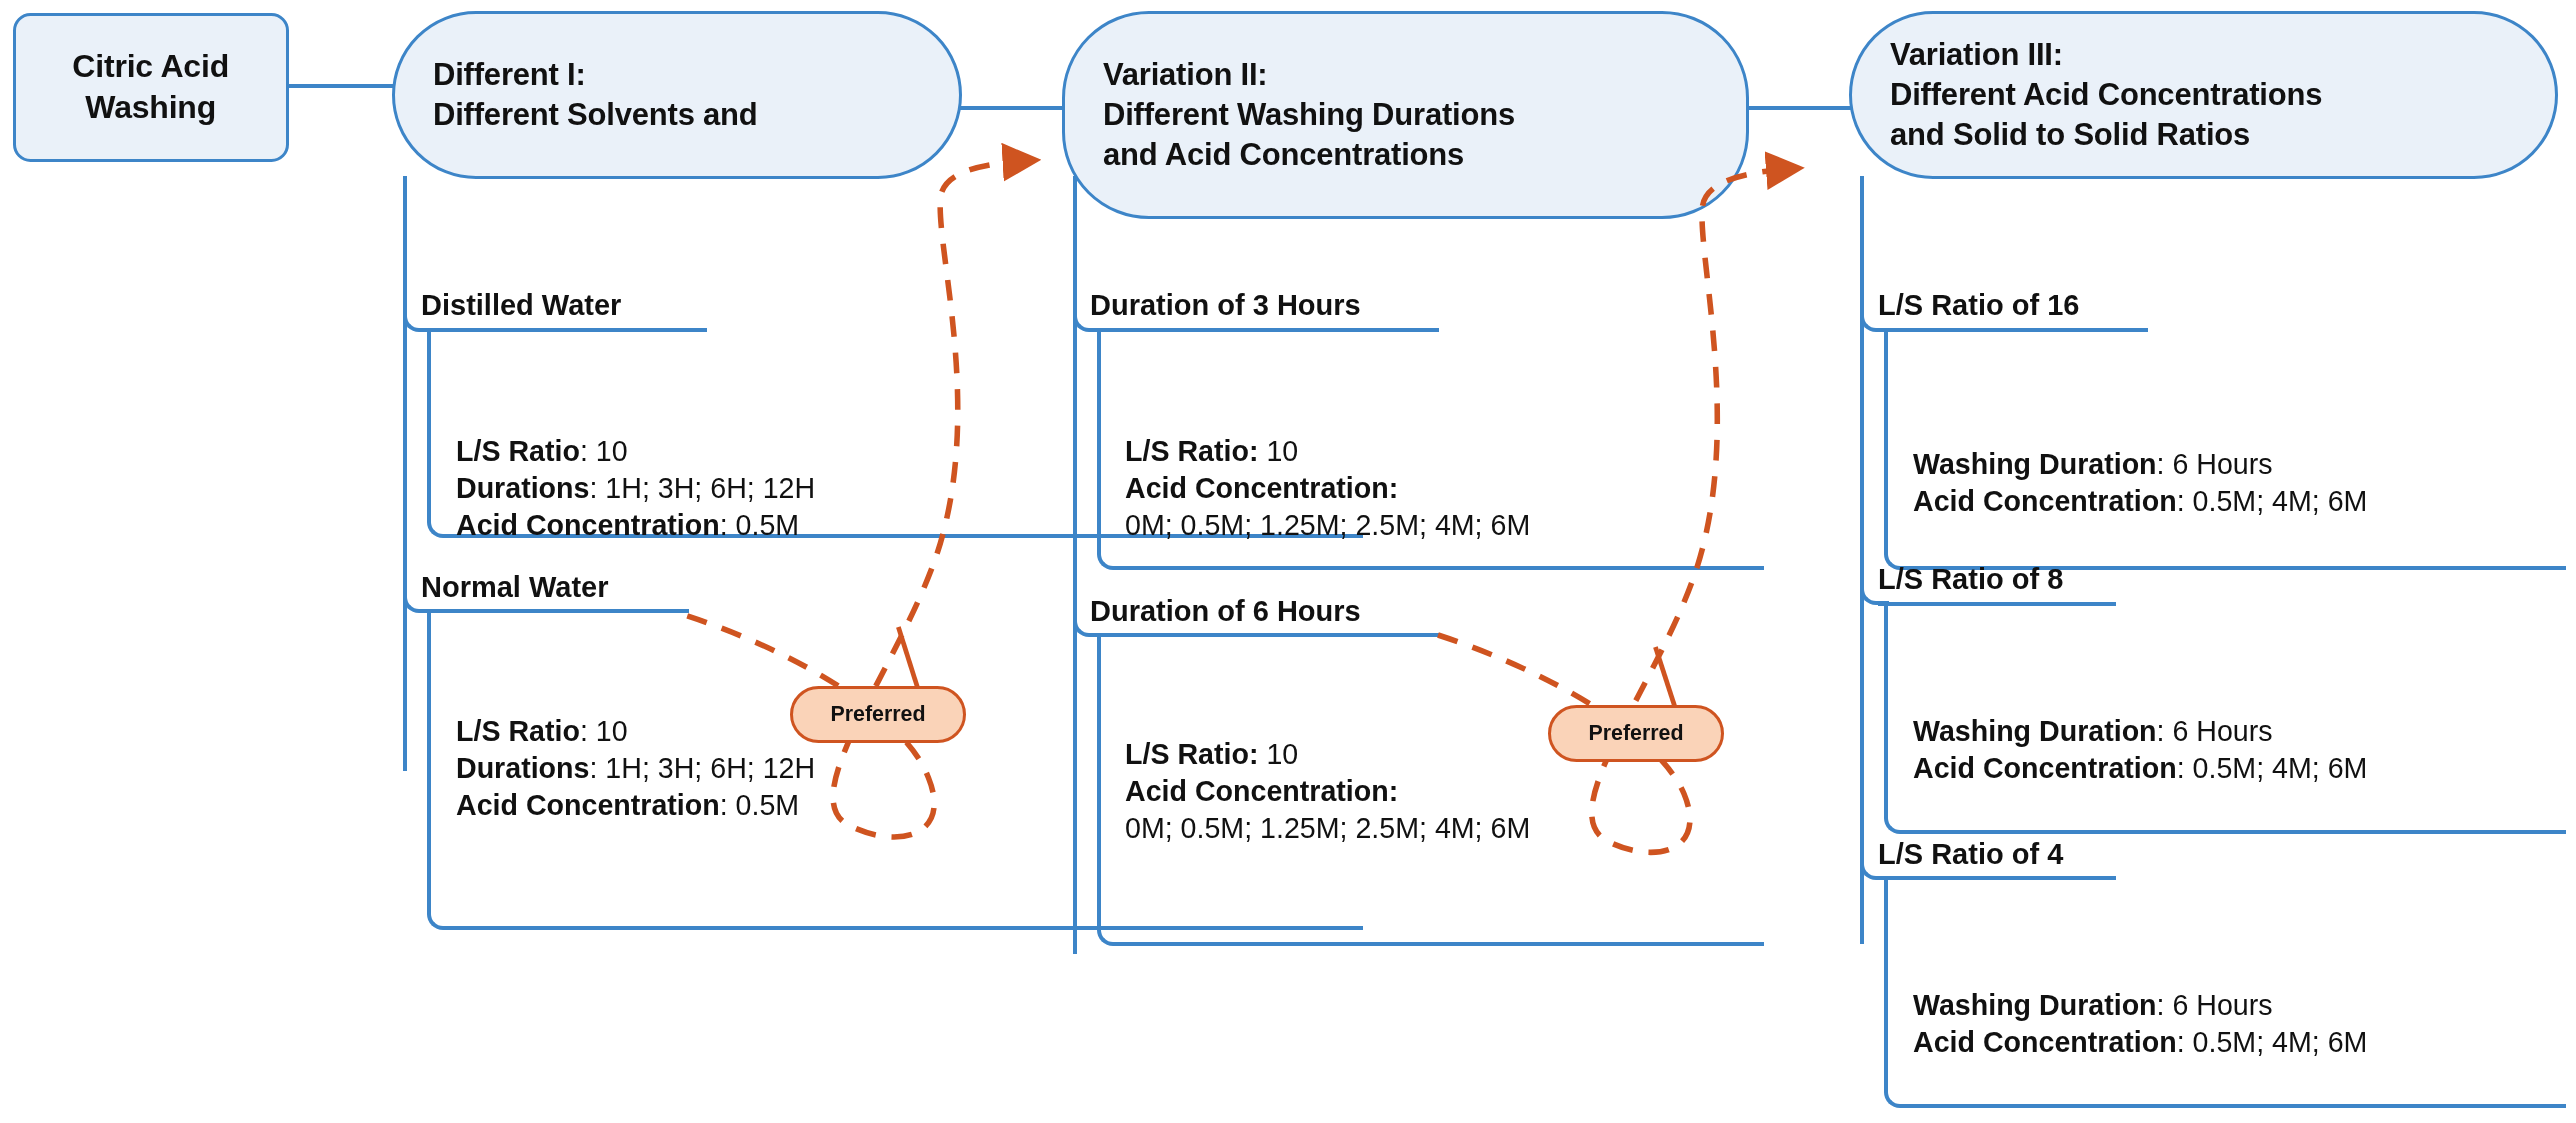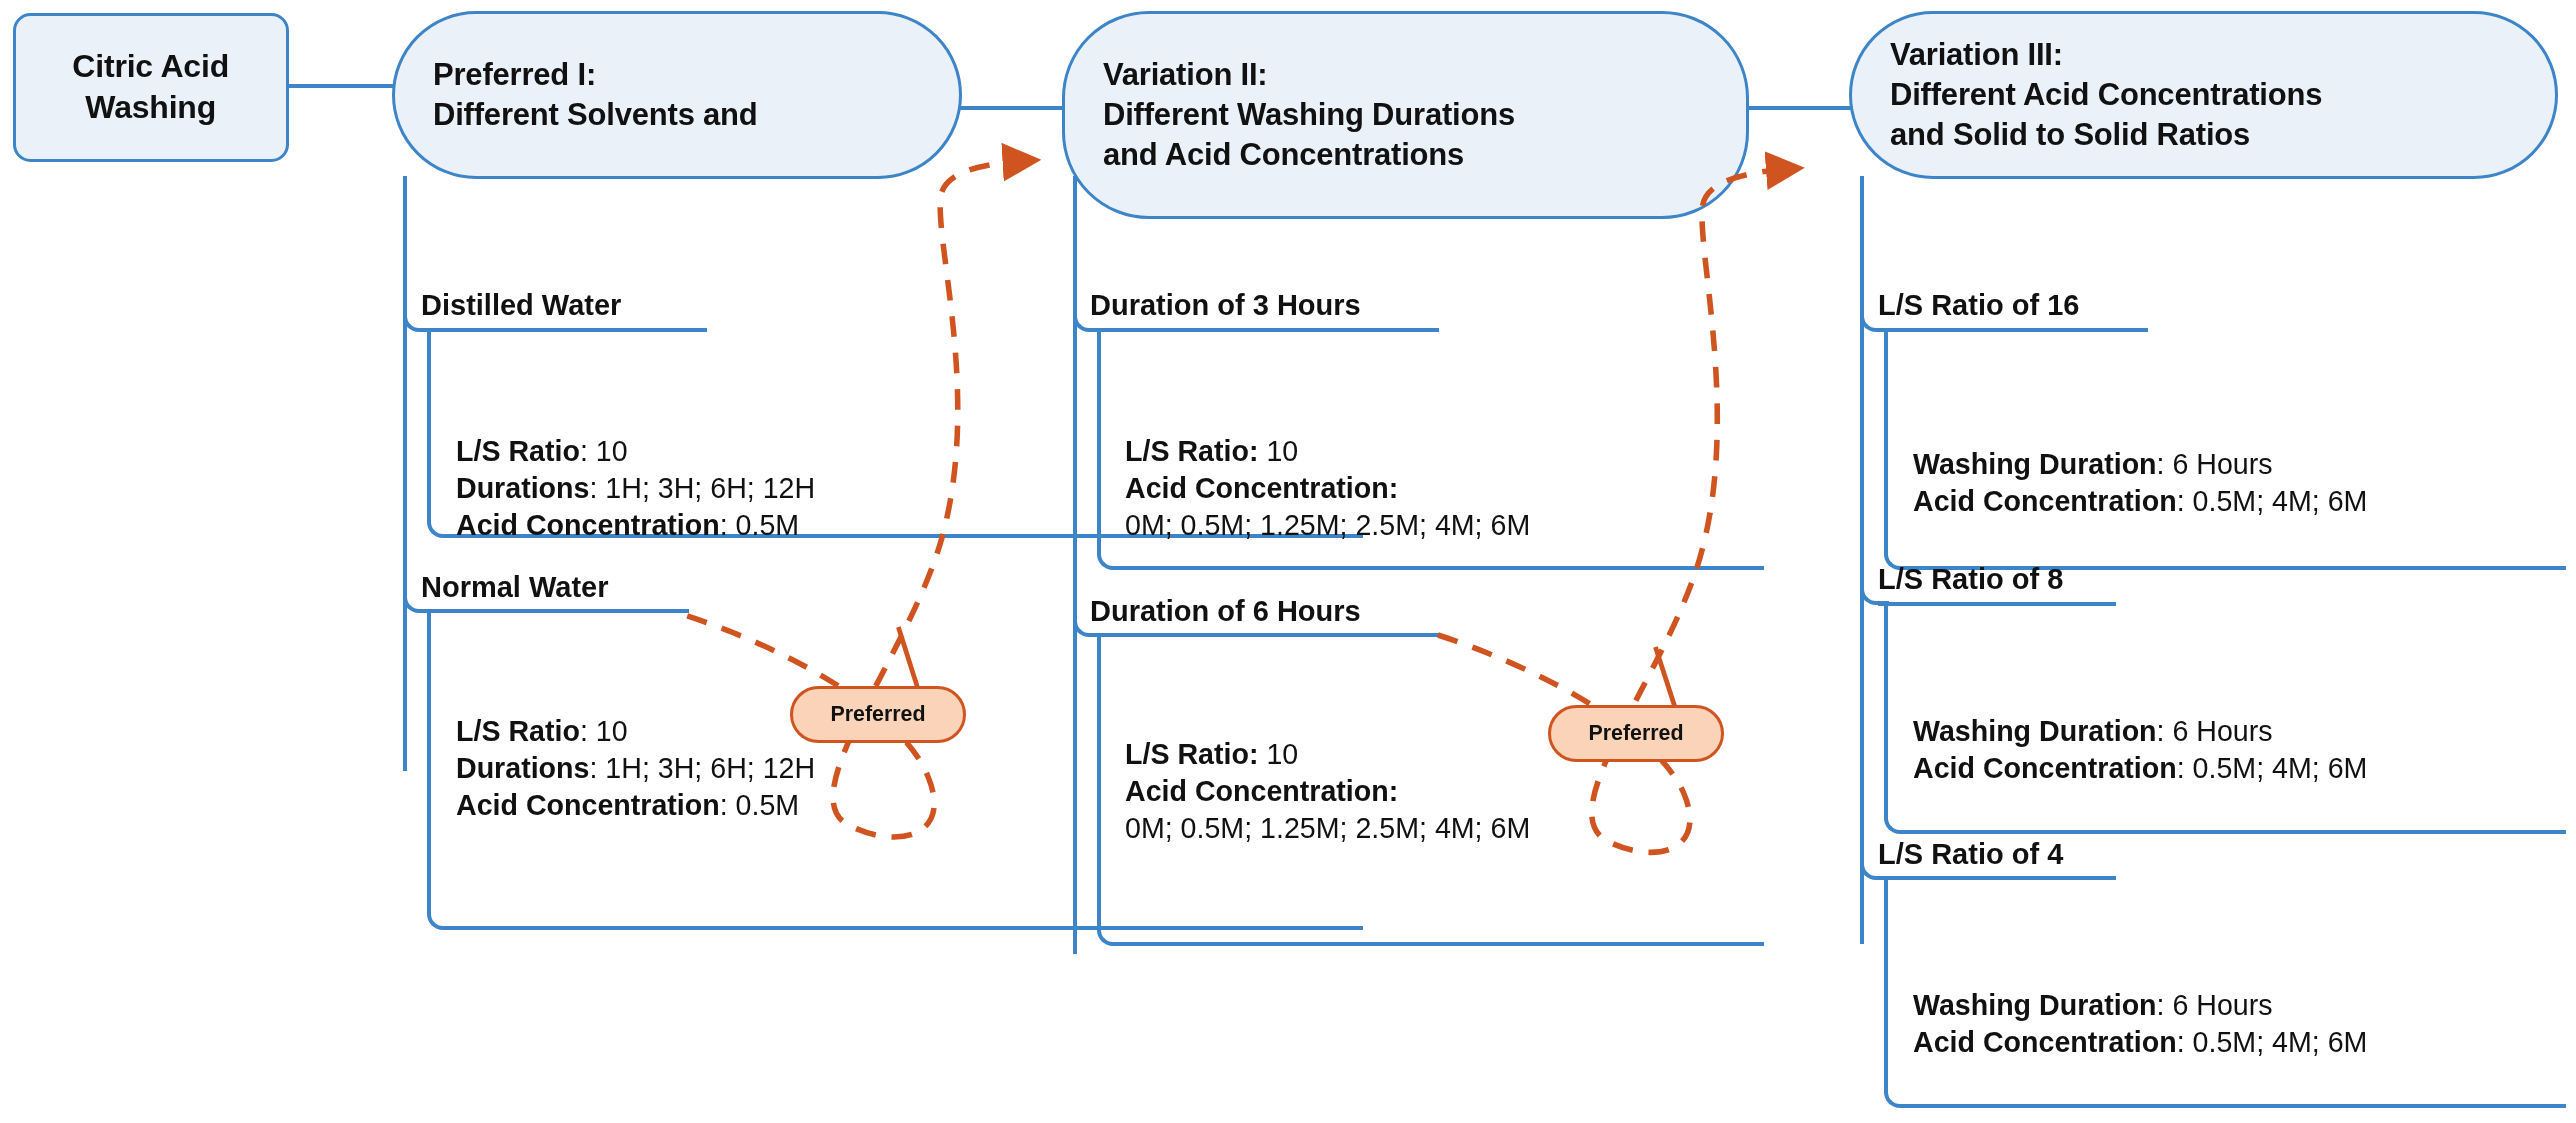--- a/index.html
+++ b/index.html
@@ -96,21 +96,21 @@
   </div>
 
   <div class="hline" style="left:287px;top:84px;width:108px;"></div>
 
   <div class="hline" style="left:959px;top:106px;width:106px;"></div>
 
   <div class="hline" style="left:1746px;top:106px;width:106px;"></div>
 
   <div class="node pill v1">
     <div class="node-text" id="v1-title">
-        <div>Preferred I:</div>
+        <div>Different I:</div>
         <div>Different Solvents and</div>
       </div>
   </div>
 
   <div class="vline" style="left:403px;top:176px;height:595px;"></div>
 
   <div class="elbow" style="left:403px;top:176px;width:28.6px;height:156px;"></div>
   <div class="hline" style="left:421px;top:328px;width:286px;"></div>
   <div class="head" style="left:421px;top:289px;">Distilled Water</div>
   <div class="elbow" style="left:427px;top:332px;width:936px;height:206px;"></div>

